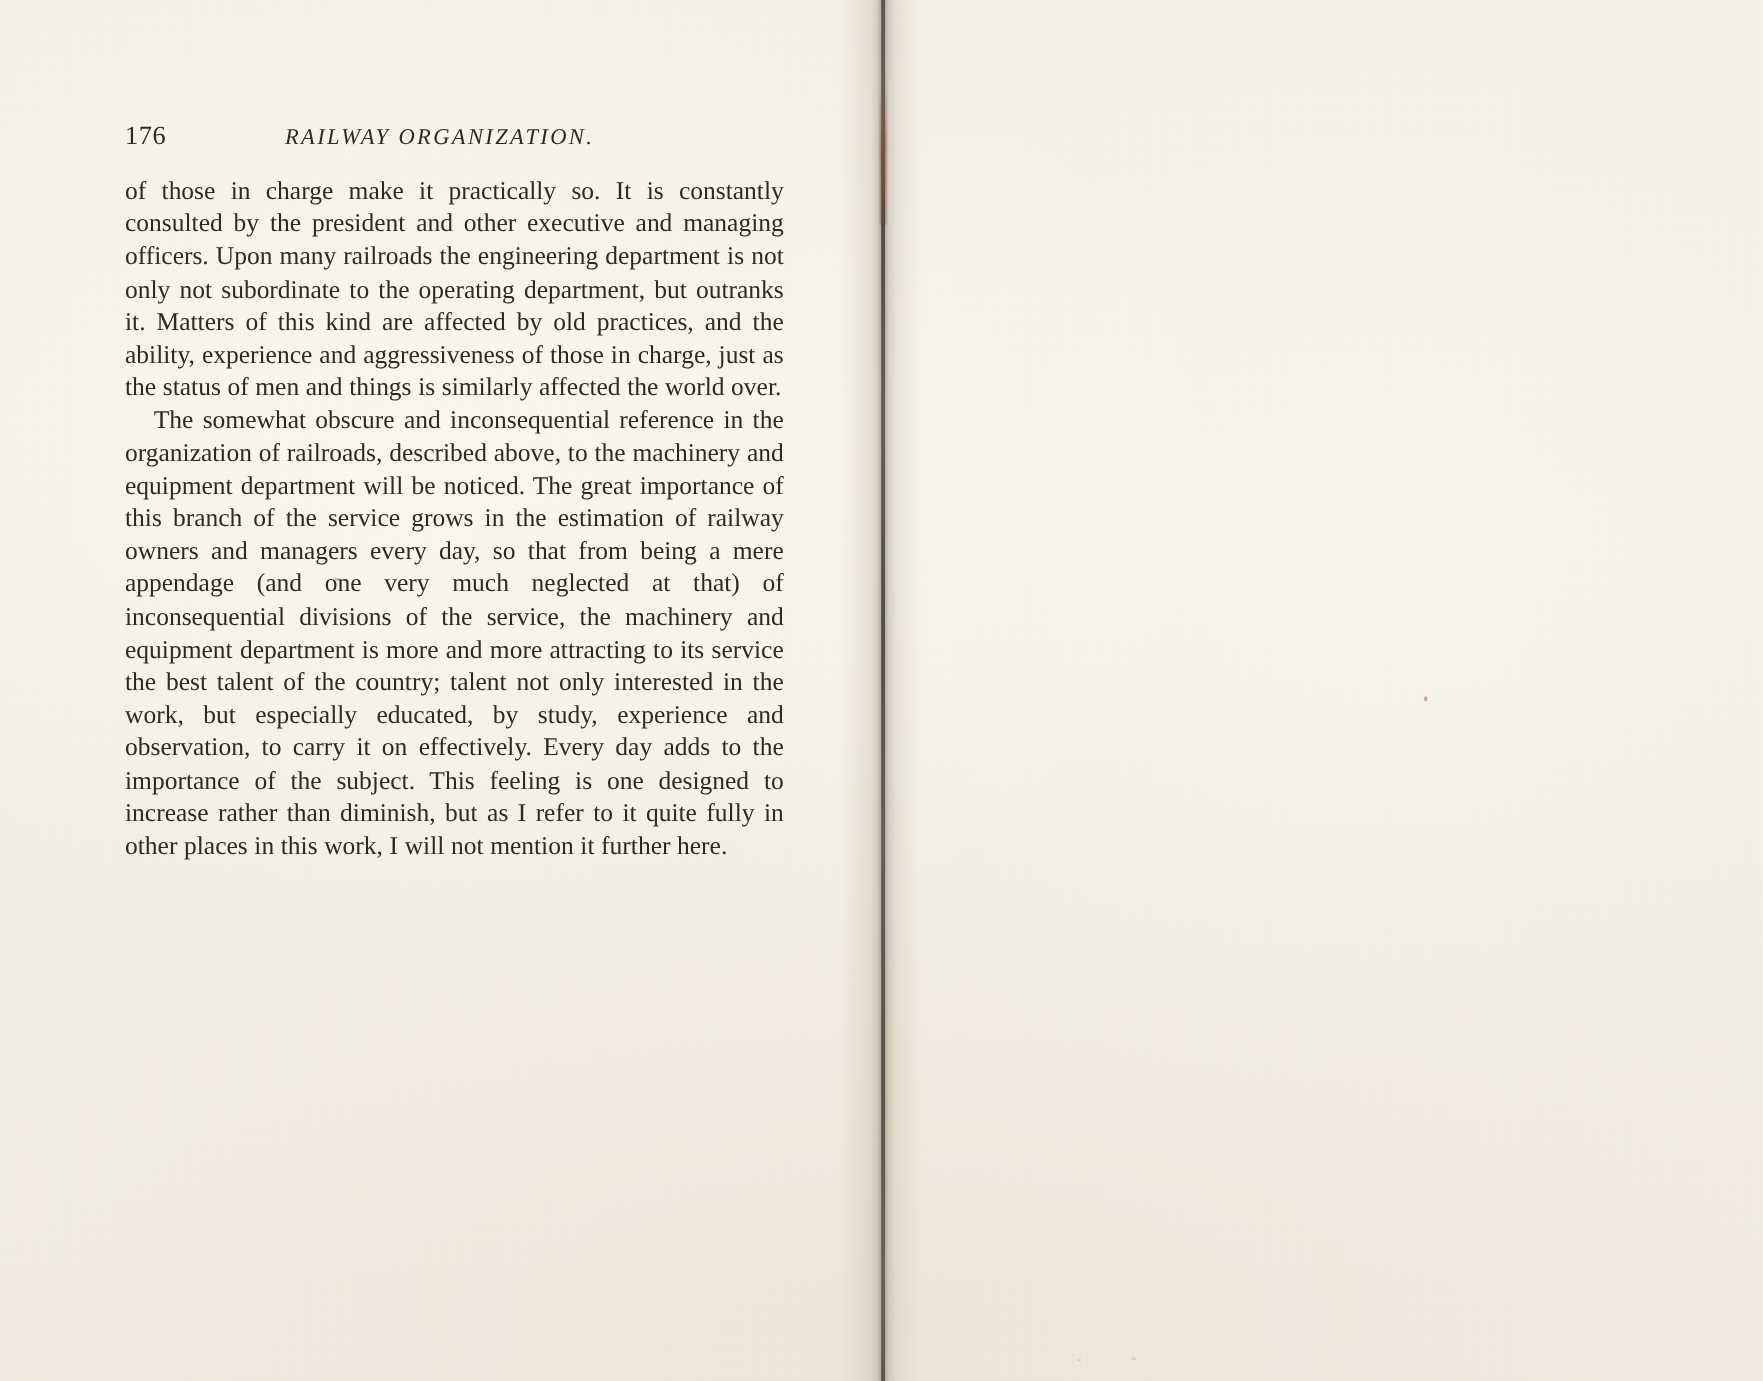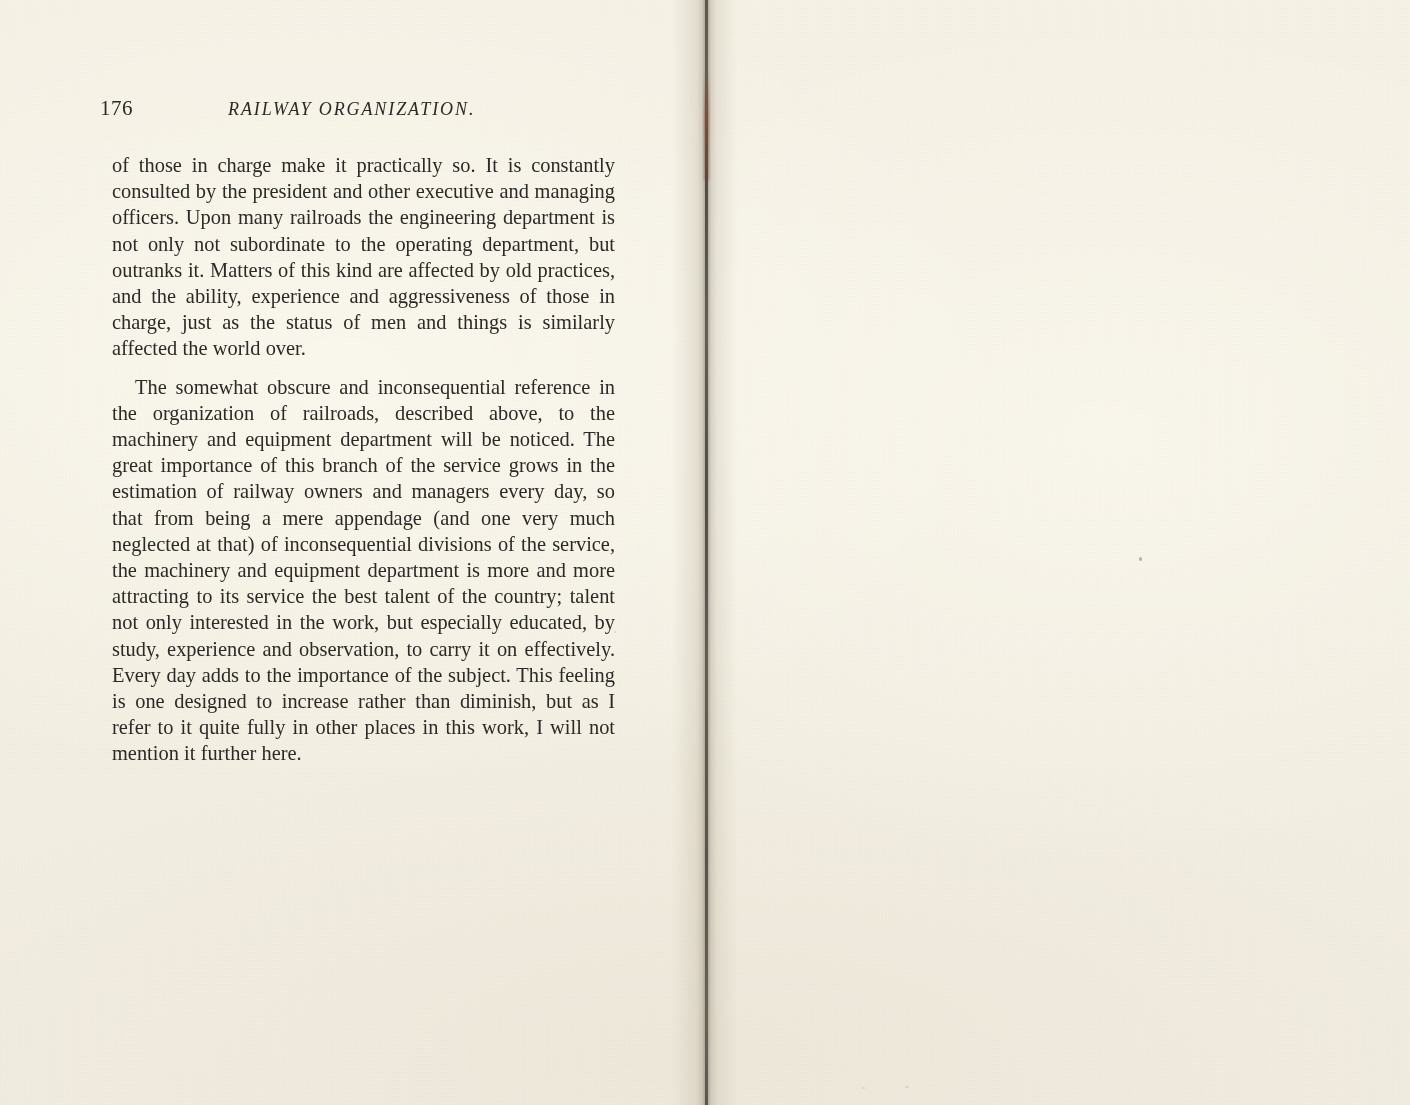--- a/index.html
+++ b/index.html
@@ -124,21 +124,21 @@
     hyphens: none;
     word-spacing: 0.2px;
   }
   .textblock-left {
     top: 140px;
     left: 100px;
     width: 527px;
   }
 
   .para {
-    margin: 12px;
+    margin: 0;
     text-indent: 23px;
     text-align: justify;
     text-align-last: left;
   }
   .para.no-indent { text-indent: 0; }
 
   
   .speck {
     position: absolute;
     background: rgba(120,104,84,0.34);

